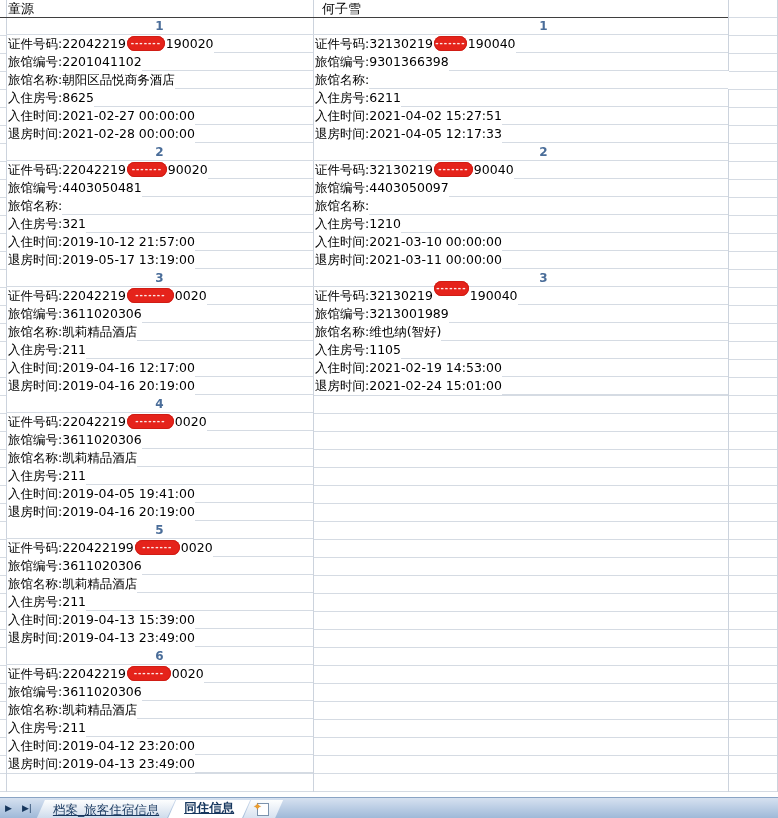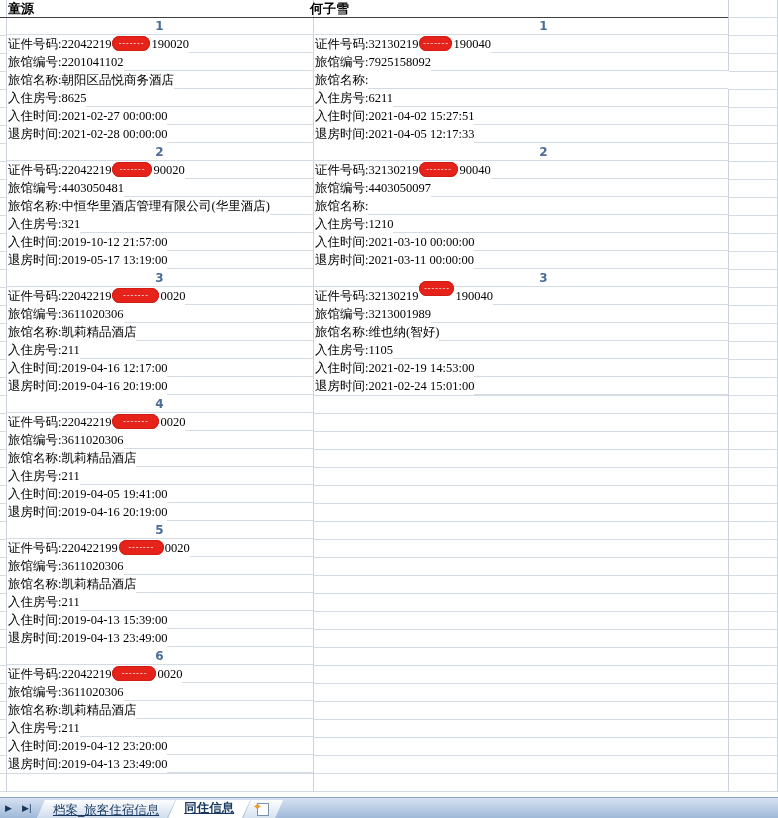--- a/index.html
+++ b/index.html
@@ -24,29 +24,29 @@
   .hgrid.colb-empty{left:313px;top:395px;width:415px;height:397px;}
   .hgrid.cola-empty{left:6px;top:773px;width:307px;height:19px;}
   .vline{position:absolute;width:1px;background:var(--vg);z-index:1;}
   .v-a{left:6px;top:0;height:792px;}
   .v-b{left:313px;top:0;height:792px;}
   .v-c1{left:728px;top:0;height:71px;}
   .v-c2{left:728px;top:89px;height:703px;}
   .v-edge{left:777px;top:0;height:792px;}
   .hdr-underline{position:absolute;left:0;top:17px;width:728px;height:1px;background:var(--hdr-line);z-index:2;}
   
-  .colhdr{position:absolute;top:0;height:17px;line-height:17px;font-weight:bold;font-size:13px;z-index:3;white-space:nowrap;}
-  .colhdr.l{left:8px;} .colhdr.r{left:310px;}
+  .colhdr{position:absolute;top:0;height:17px;line-height:17px;font-weight:normal;font-size:13px;z-index:3;white-space:nowrap;}
+  .colhdr.l{left:8px;} .colhdr.r{left:322px;}
   .col{position:absolute;top:17px;z-index:3;}
   .col-a{left:6px;width:307px;}
   .col-b{left:313px;width:415px;}
   .num-row{height:18px;line-height:18px;text-align:center;color:var(--num);font-weight:bold;font-size:12px;border-bottom:1px solid var(--g);box-sizing:border-box;}
   .col-b .num-row{padding-left:46px;}
   .frow{display:flex;height:18px;line-height:18px;box-sizing:border-box;}
-  .frow .t{white-space:nowrap;padding-left:2px;display:flex;align-items:center;font-family:Liberation Serif, serif;}
+  .frow .t{white-space:nowrap;padding-left:2px;display:flex;align-items:center;}
   .frow .fill{flex:1 1 0;min-width:0;border-bottom:1px solid var(--g);box-sizing:border-box;}
   
   .pill{display:inline-flex;align-items:center;justify-content:center;height:15px;margin:0 1px;margin-top:-2px;
     background:var(--red);border-radius:8px;box-shadow:0 0 0 1px #d01d15 inset;vertical-align:middle;z-index:4;}
   .pill i{font-style:normal;color:rgba(255,255,255,.9);font-size:8px;font-weight:bold;letter-spacing:1px;line-height:15px;overflow:hidden;}
   .pw38{width:38px;} .pw40{width:40px;} .pw47{width:47px;} .pw45{width:45px;} .pw44{width:44px;}
   .pw33{width:33px;} .pw39{width:39px;} .pw35{width:35px;}
   .raised{transform:translateY(-7px);}
   
   .tabbar{position:absolute;left:0;top:797px;width:778px;height:21px;z-index:5;
@@ -148,21 +148,20 @@
     <div class="frow">
         <span class="t">
           <span>旅馆编号:</span>
           <span>4403050481</span>
         </span>
         <span class="fill"></span>
       </div>
     <div class="frow">
         <span class="t">
           <span>旅馆名称:</span>
-          <span>中恒华里酒店管理有限公司(华里酒店)</span>
         </span>
         <span class="fill"></span>
       </div>
     <div class="frow">
         <span class="t">
           <span>入住房号:</span>
           <span>321</span>
         </span>
         <span class="fill"></span>
       </div>
@@ -395,21 +394,21 @@
           <span class="pill pw33">
             <i>-------</i>
           </span>
           <span>190040</span>
         </span>
         <span class="fill"></span>
       </div>
     <div class="frow">
         <span class="t">
           <span>旅馆编号:</span>
-          <span>7925158092</span>
+          <span>9301366398</span>
         </span>
         <span class="fill"></span>
       </div>
     <div class="frow">
         <span class="t">
           <span>旅馆名称:</span>
         </span>
         <span class="fill"></span>
       </div>
     <div class="frow">

